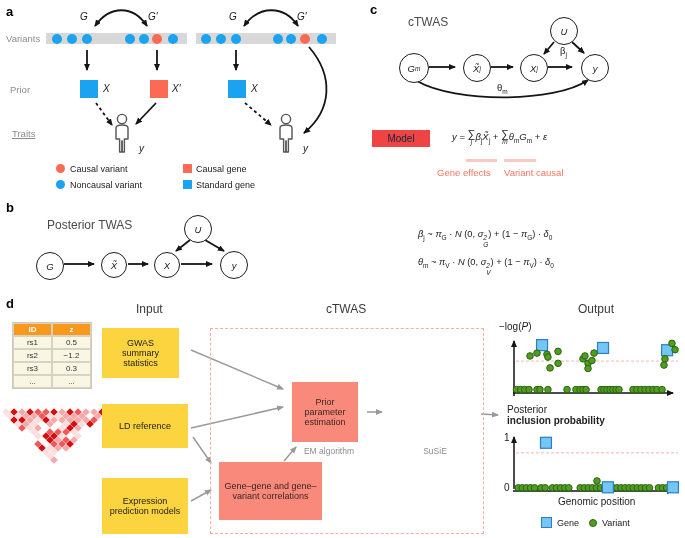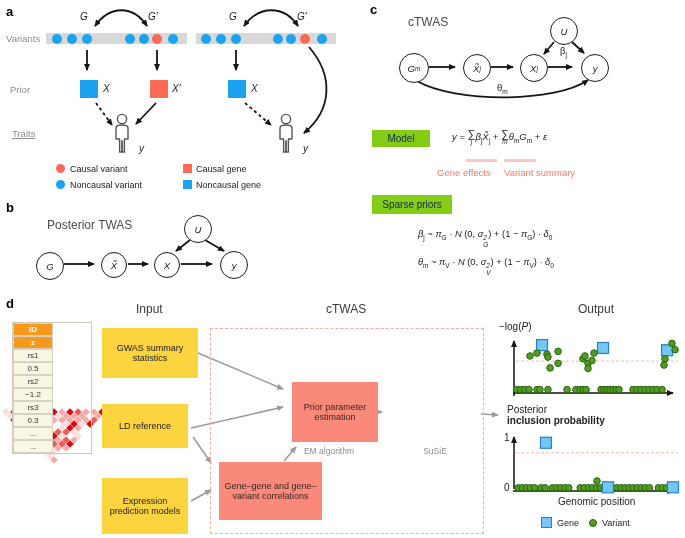--- a/index.html
+++ b/index.html
@@ -8,41 +8,41 @@
   .abs{position:absolute;}
   .pl{font-weight:bold;font-size:13px;color:#000;}
   .rowlab{font-size:9.5px;color:#8c8c8c;}
   .varlab{font-size:10px;font-style:italic;color:#1a1a1a;}
   .dot{position:absolute;border-radius:50%;width:10px;height:10px;}
   .sq18{position:absolute;width:18px;height:18px;}
   .bar{position:absolute;height:11px;background:#d8d8d8;}
   .node{position:absolute;border:1.6px solid #1c1c1c;border-radius:50%;background:#fff;
         display:flex;align-items:center;justify-content:center;font-size:9.5px;font-style:italic;}
   .node sub{font-size:6.5px;}
-  .bluebox{position:absolute;background:#84cc16;color:#0e2a3c;display:flex;align-items:center;
+  .bluebox{position:absolute;background:#ef4444;color:#0e2a3c;display:flex;align-items:center;
            justify-content:center;font-size:10px;}
   .eq{font-size:9.5px;color:#1a1a1a;white-space:nowrap;}
   .eq i{font-style:italic;}
   .eq sub{font-size:6.5px;}
   .sum{display:inline-flex;flex-direction:column;align-items:center;vertical-align:middle;line-height:1;}
   .sum .top{font-size:11px;font-style:normal;}
   .sum .sb{font-size:6.5px;font-style:italic;margin-top:-1px;}
   .ss{display:inline-flex;flex-direction:column;align-items:flex-start;vertical-align:-3px;
       font-size:6.5px;line-height:6.5px;font-style:italic;}
   .salmontext{color:#f87663;font-size:9.5px;}
   .ubar{position:absolute;height:3px;background:#f9c9c1;}
   .hdr{font-size:12px;color:#3a3a3a;}
   .ybox{position:absolute;background:#fbd440;display:flex;align-items:center;justify-content:center;
         text-align:center;font-size:9px;color:#222;padding:2px 6px;box-sizing:border-box;}
   .pbox{position:absolute;background:#f8897b;display:flex;align-items:center;justify-content:center;
         text-align:center;font-size:9px;color:#3d2620;padding:2px 5px;box-sizing:border-box;}
   .subalg{position:absolute;font-size:8.5px;color:#8c8c8c;text-align:center;}
   .dashedbox{position:absolute;border:1px dashed #f5ada2;}
   .tbl{position:absolute;left:12px;top:322px;width:80px;border:1px solid #cfc9b8;box-sizing:border-box;}
-  .trow{display:flex;flex-direction:column;}
+  .trow{display:flex;}
   .tcell{width:40px;height:13px;box-sizing:border-box;border:0.5px solid #d8d2c2;background:#faf6e4;
          display:flex;align-items:center;justify-content:center;font-size:8px;color:#333;}
   .thcell{background:#f8981d;color:#fff;font-weight:bold;}
   .blackbox{position:absolute;background:#000;color:#fff;display:flex;align-items:center;
             justify-content:center;font-size:9px;}
   .axlab{font-size:10px;color:#222;}
   .legsw-sq{position:absolute;width:9px;height:9px;}
   .legsw-dot{position:absolute;width:9px;height:9px;border-radius:50%;}
   .leg{font-size:9px;color:#222;}
   svg.overlay{position:absolute;left:0;top:0;z-index:0;}
@@ -327,21 +327,21 @@
   </svg>
   <div class="abs varlab fg" style="left:303px;top:143px;">y</div>
 
   <div class="legsw-dot fg" style="left:56px;top:164px;background:#fa6a55;"></div>
   <div class="abs leg fg" style="left:70px;top:164px;">Causal variant</div>
   <div class="legsw-dot fg" style="left:56px;top:180px;background:#1ba2f0;"></div>
   <div class="abs leg fg" style="left:70px;top:180px;">Noncausal variant</div>
   <div class="legsw-sq fg" style="left:183px;top:164px;background:#fa6a55;"></div>
   <div class="abs leg fg" style="left:196px;top:164px;">Causal gene</div>
   <div class="legsw-sq fg" style="left:183px;top:180px;background:#1ba2f0;"></div>
-  <div class="abs leg fg" style="left:196px;top:180px;">Noncausal gene</div>
+  <div class="abs leg fg" style="left:196px;top:180px;">Standard gene</div>
 
   <div class="abs pl fg" style="left:6px;top:200px;">b</div>
   <div class="abs hdr fg" style="left:47px;top:218px;color:#4a4a4a;">Posterior TWAS</div>
   <div class="node fg" style="left:36px;top:252px;width:26px;height:26px;">G</div>
   <div class="node fg" style="left:101px;top:252px;width:24px;height:24px;">X̃</div>
   <div class="node fg" style="left:154px;top:252px;width:24px;height:24px;">X</div>
   <div class="node fg" style="left:220px;top:251px;width:26px;height:26px;">y</div>
   <div class="node fg" style="left:184px;top:215px;width:26px;height:26px;">U</div>
 
   <div class="abs pl fg" style="left:370px;top:2px;">c</div>
@@ -358,23 +358,22 @@
   <div class="abs eq fg" style="left:452px;top:129px;"><i>y</i> = <span class="sum">
         <span class="top">∑</span>
         <span class="sb">j</span>
       </span><i>β</i><sub>j</sub><i>X̃</i><sub>j</sub> + <span class="sum">
         <span class="top">∑</span>
         <span class="sb">m</span>
       </span><i>θ</i><sub>m</sub><i>G</i><sub>m</sub> + <i>ε</i></div>
   <div class="ubar fg" style="left:466px;top:159px;width:31px;"></div>
   <div class="ubar fg" style="left:504px;top:159px;width:32px;"></div>
   <div class="abs salmontext fg" style="left:437px;top:167px;">Gene effects</div>
-  <div class="abs salmontext fg" style="left:504px;top:167px;">Variant summary</div>
-
-  <div class="bluebox fg" style="left:372px;top:195px;width:80px;height:19px;">Sparse priors</div>
+  <div class="abs salmontext fg" style="left:504px;top:167px;">Variant causal</div>
+
   <div class="abs eq fg" style="left:418px;top:229px;font-size:9.3px;"><i>β</i><sub>j</sub> ~ <i>π</i><sub>G</sub> · <i>N</i> (0, <i>σ</i><span class="ss">
         <span>2</span>
         <span>G</span>
       </span>) + (1 − <i>π</i><sub>G</sub>) · <i>δ</i><sub>0</sub></div>
   <div class="abs eq fg" style="left:418px;top:257px;font-size:9.3px;"><i>θ</i><sub>m</sub> ~ <i>π</i><sub>V</sub> · <i>N</i> (0, <i>σ</i><span class="ss">
         <span>2</span>
         <span>V</span>
       </span>) + (1 − <i>π</i><sub>V</sub>) · <i>δ</i><sub>0</sub></div>
 
   <div class="abs pl fg" style="left:6px;top:296px;">d</div>
@@ -398,26 +397,26 @@
     <div class="trow">
       <div class="tcell">rs3</div>
       <div class="tcell">0.3</div>
     </div>
     <div class="trow">
       <div class="tcell">...</div>
       <div class="tcell">...</div>
     </div>
   </div>
 
-  <div class="ybox fg" style="left:102px;top:328px;width:96px;height:50px;">GWAS summary statistics</div>
+  <div class="ybox fg" style="left:102px;top:328px;width:77px;height:50px;">GWAS summary statistics</div>
   <div class="ybox fg" style="left:102px;top:404px;width:86px;height:44px;">LD reference</div>
   <div class="ybox fg" style="left:102px;top:478px;width:86px;height:56px;">Expression prediction models</div>
 
   <div class="dashedbox fg" style="left:210px;top:328px;width:272px;height:204px;"></div>
-  <div class="pbox fg" style="left:292px;top:382px;width:86px;height:60px;">Prior parameter estimation</div>
+  <div class="pbox fg" style="left:292px;top:382px;width:66px;height:60px;">Prior parameter estimation</div>
   <div class="subalg fg" style="left:292px;top:446px;width:74px;">EM algorithm</div>
   <div class="subalg fg" style="left:390px;top:446px;width:90px;">SuSiE</div>
   <div class="pbox fg" style="left:219px;top:462px;width:103px;height:58px;">Gene–gene and gene–variant correlations</div>
 
   <div class="abs axlab fg" style="left:499px;top:321px;">−log(<i>P</i>)</div>
   <div class="abs axlab fg" style="left:507px;top:404px;">Posterior</div>
   <div class="abs axlab fg" style="left:507px;top:415px;font-weight:bold;">inclusion probability</div>
   <div class="abs axlab fg" style="left:504px;top:432px;">1</div>
   <div class="abs axlab fg" style="left:504px;top:482px;">0</div>
   <div class="abs axlab fg" style="left:558px;top:496px;">Genomic position</div>

